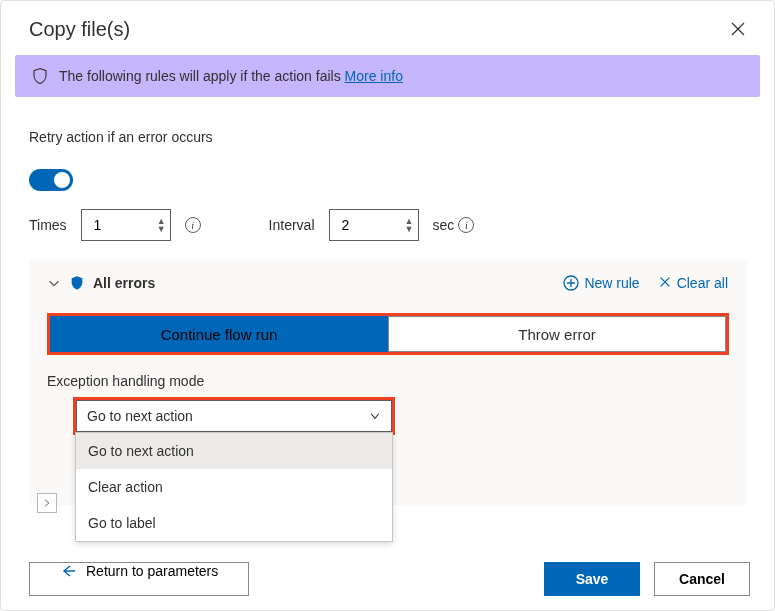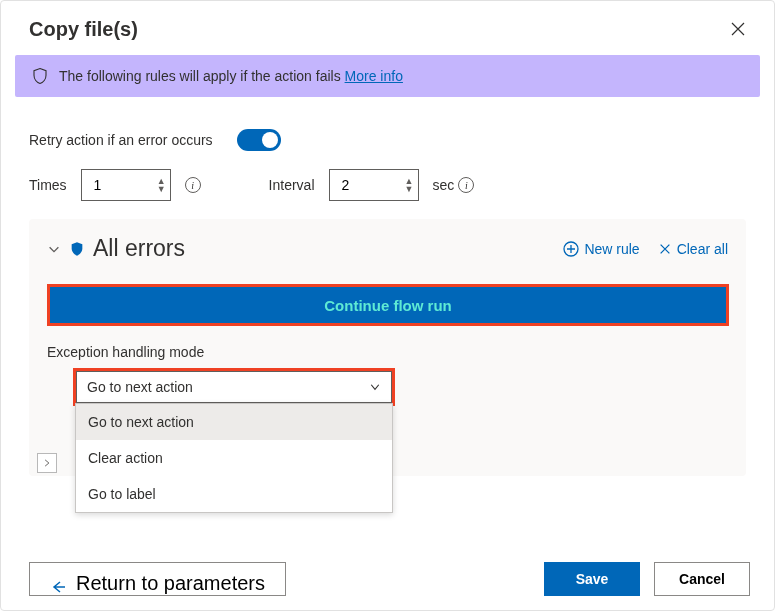--- a/index.html
+++ b/index.html
@@ -16,21 +16,21 @@
     border-radius: 4px;
   }
   .header {
     display: flex;
     align-items: center;
     justify-content: space-between;
     padding: 16px 24px 10px 28px;
   }
   .header h1 {
     font-size: 20px;
-    font-weight: 700;
+    font-weight: 400;
     margin: 0;
   }
   .close-btn {
     border: none;
     background: none;
     cursor: pointer;
     padding: 4px;
   }
   .info-banner {
     background: #c4b5fd;
@@ -43,23 +43,23 @@
   }
   .info-banner a {
     color: #0067b8;
     text-decoration: underline;
   }
   .content {
     padding: 16px 28px 0 28px;
   }
   .retry-row {
     display: flex;
-    align-items: center;
     gap: 24px;
     margin: 16px 0 18px 0;
+    flex-direction: column;
   }
   .toggle {
     position: relative;
     width: 44px;
     height: 22px;
     background: #0067b8;
     border-radius: 11px;
     cursor: pointer;
   }
   .toggle::after {
@@ -122,38 +122,37 @@
     align-items: center;
     justify-content: space-between;
     margin-bottom: 22px;
   }
   .errors-header-left {
     display: flex;
     align-items: center;
     gap: 8px;
   }
   .errors-header-left .title {
-    font-size: 23px;
-    font-weight: 400;
+    font-size: 14px;
+    font-weight: 700;
   }
   .shield-solid {
     width: 16px; height: 16px;
     color: #0067b8;
   }
   .errors-actions {
     display: flex;
     gap: 18px;
     align-items: center;
   }
   .link-btn {
     background: none;
     border: none;
     color: #0067b8;
     display: flex;
-    align-items: center;
     gap: 5px;
     cursor: pointer;
     font-size: 14px;
     padding: 0;
   }
   .tab-group {
     display: flex;
     margin: 0 0 18px 0;
     border: 3px solid #ef4123;
     width: 682px;
@@ -165,22 +164,22 @@
     background: #fff;
     cursor: pointer;
     font-size: 15px;
     display: flex;
     align-items: center;
     justify-content: center;
   }
   .tab-btn.active {
     background: #0067b8;
     border-color: #0067b8;
-    color: #5eead4;
-    font-weight: 700;
+    color: #000000;
+    font-weight: 400;
     text-align: right;
   }
   .field-label {
     margin-bottom: 8px;
     display: block;
   }
   .select-wrap {
     border: 3px solid #ef4123;
     width: 322px;
     position: relative;
@@ -228,28 +227,28 @@
     position: absolute;
     bottom: 14px;
     left: 28px;
     right: 24px;
     display: flex;
     align-items: center;
     justify-content: space-between;
   }
   .back-btn {
     height: 34px;
-    padding: 0 20px;
+    padding: 0 30px;
     border: 1px solid #8a8886;
     background: #fff;
     display: flex;
-    align-items: flex-end;
+    align-items: flex-start;
     gap: 10px;
     cursor: pointer;
-    font-size: 20px;
+    font-size: 14px;
   }
   .back-btn .arrow { color: #0067b8; }
   .footer-right {
     display: flex;
     gap: 14px;
   }
   .btn {
     height: 34px;
     min-width: 96px;
     border: 1px solid #8a8886;
@@ -338,20 +337,21 @@
           <svg width="14" height="14" viewBox="0 0 16 16">
               <path d="M3 3 L13 13 M13 3 L3 13" stroke="#0067b8" stroke-width="1.5"></path>
             </svg>
           <span>Clear all</span>
         </button>
       </div>
     </div>
 
     <div class="tab-group">
       <div class="tab-btn active">Continue flow run</div>
+      <div class="tab-btn">Throw error</div>
     </div>
 
     <label class="field-label">Exception handling mode</label>
 
     <div class="select-wrap">
       <div class="select-box">
         <span>Go to next action</span>
         <svg width="12" height="12" viewBox="0 0 16 16">
             <path d="M3 5 L8 11 L13 5" stroke="#323130" stroke-width="1.5" fill="none"></path>
           </svg>

